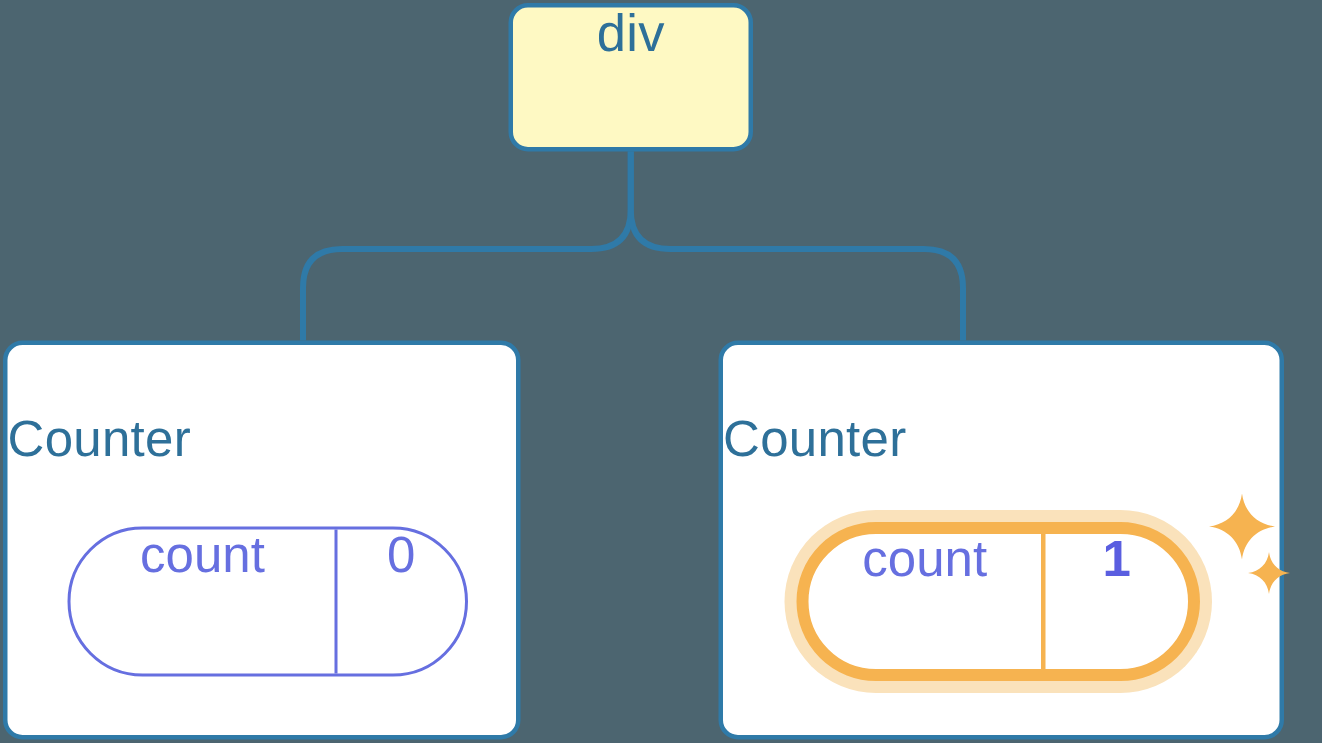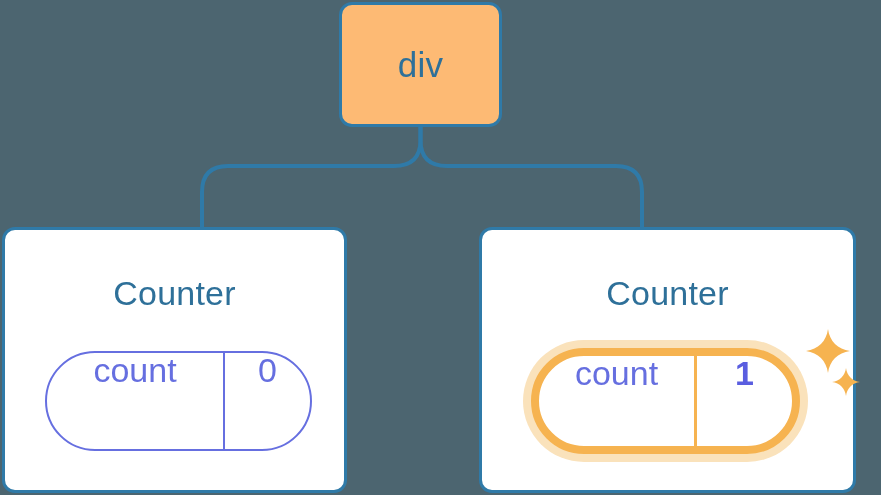--- a/index.html
+++ b/index.html
@@ -30,27 +30,26 @@
     height: 495px;
     pointer-events: none;
   }
 
   
   .node-root {
     position: absolute;
     left: 339px;
     top: 2px;
     width: 163px;
-    height: 125px;
-    background: #fdba74;
+    height: 99px;
+    background: #fef9c3;
     border: 3px solid #2f7aa8;
     border-radius: 13px;
     box-sizing: border-box;
     display: flex;
-    align-items: center;
     justify-content: center;
   }
   .node-root-label {
     color: #2e7099;
     font-size: 35px;
     font-weight: 400;
     letter-spacing: 0.2px;
     line-height: 1;
   }
 
@@ -65,21 +64,20 @@
     height: 266px;
   }
   #card-left  { left: 2px;   width: 345px; }
   #card-right { left: 479px; width: 377px; }
 
   .card-title {
     position: absolute;
     left: 0;
     right: 0;
     top: 46px;
-    text-align: center;
     color: #2e7099;
     font-size: 34px;
     font-weight: 400;
     letter-spacing: 0.2px;
     line-height: 1;
   }
 
   .pill {
     position: absolute;
     box-sizing: border-box;

